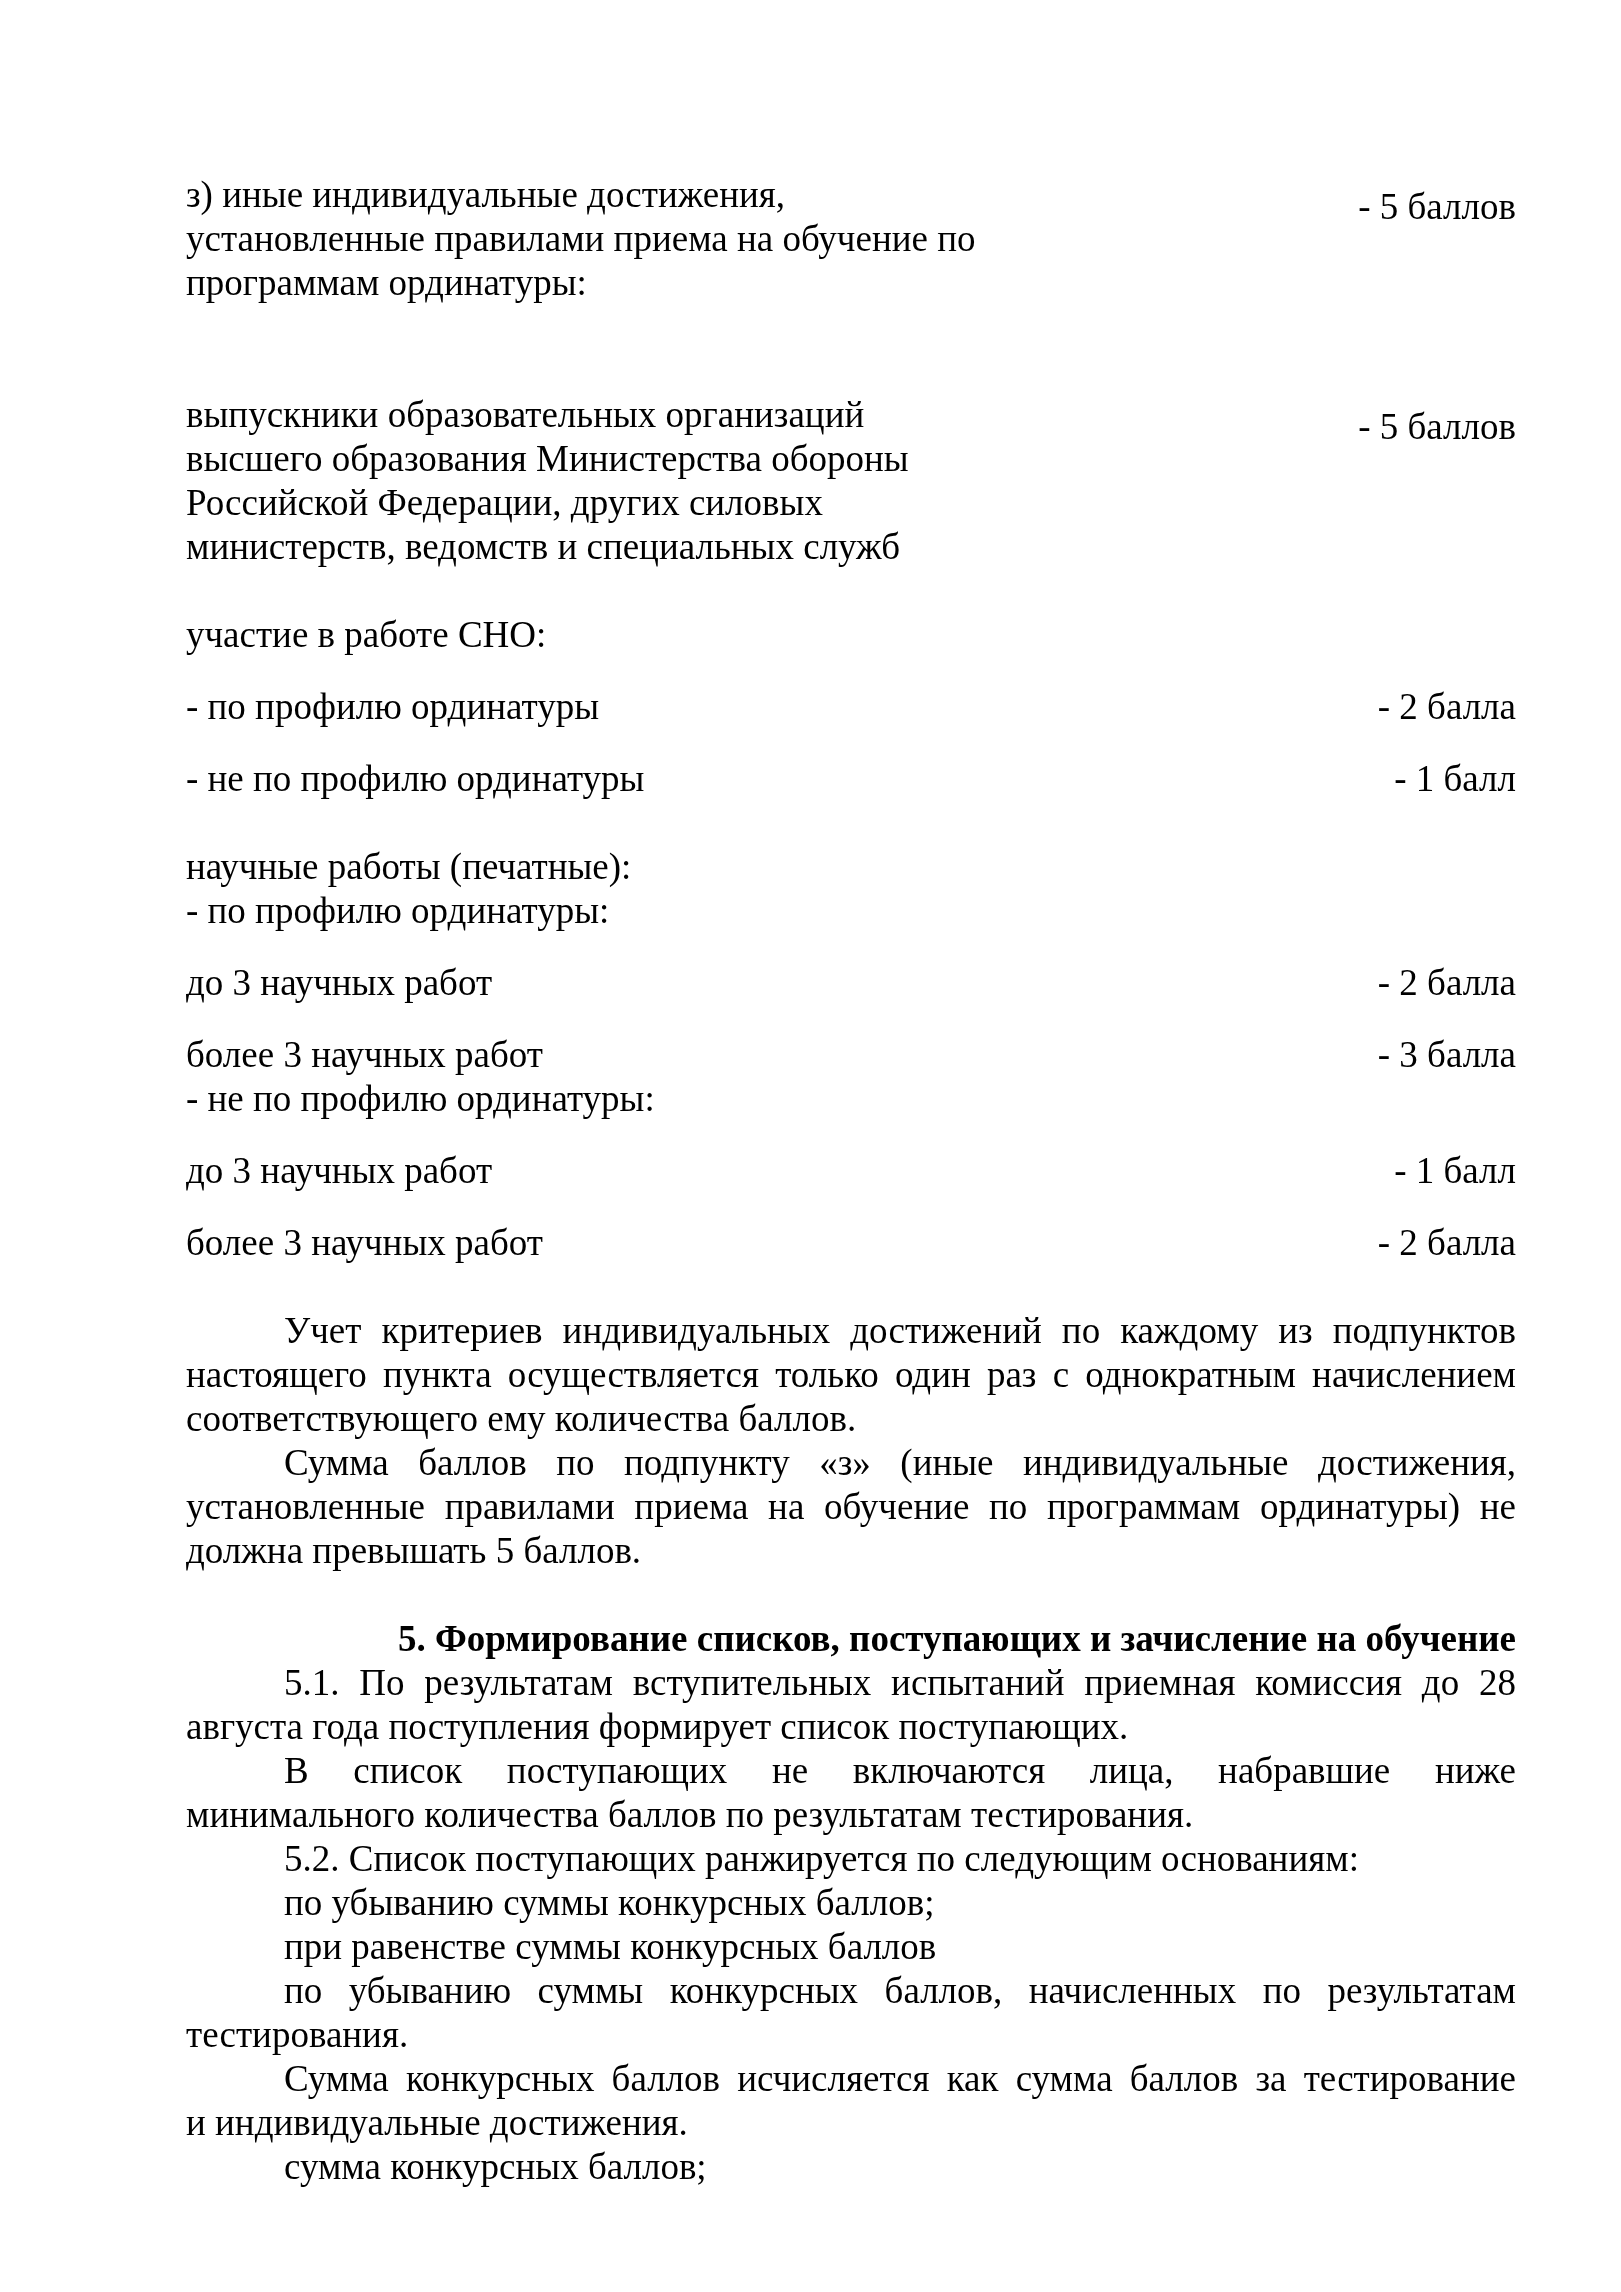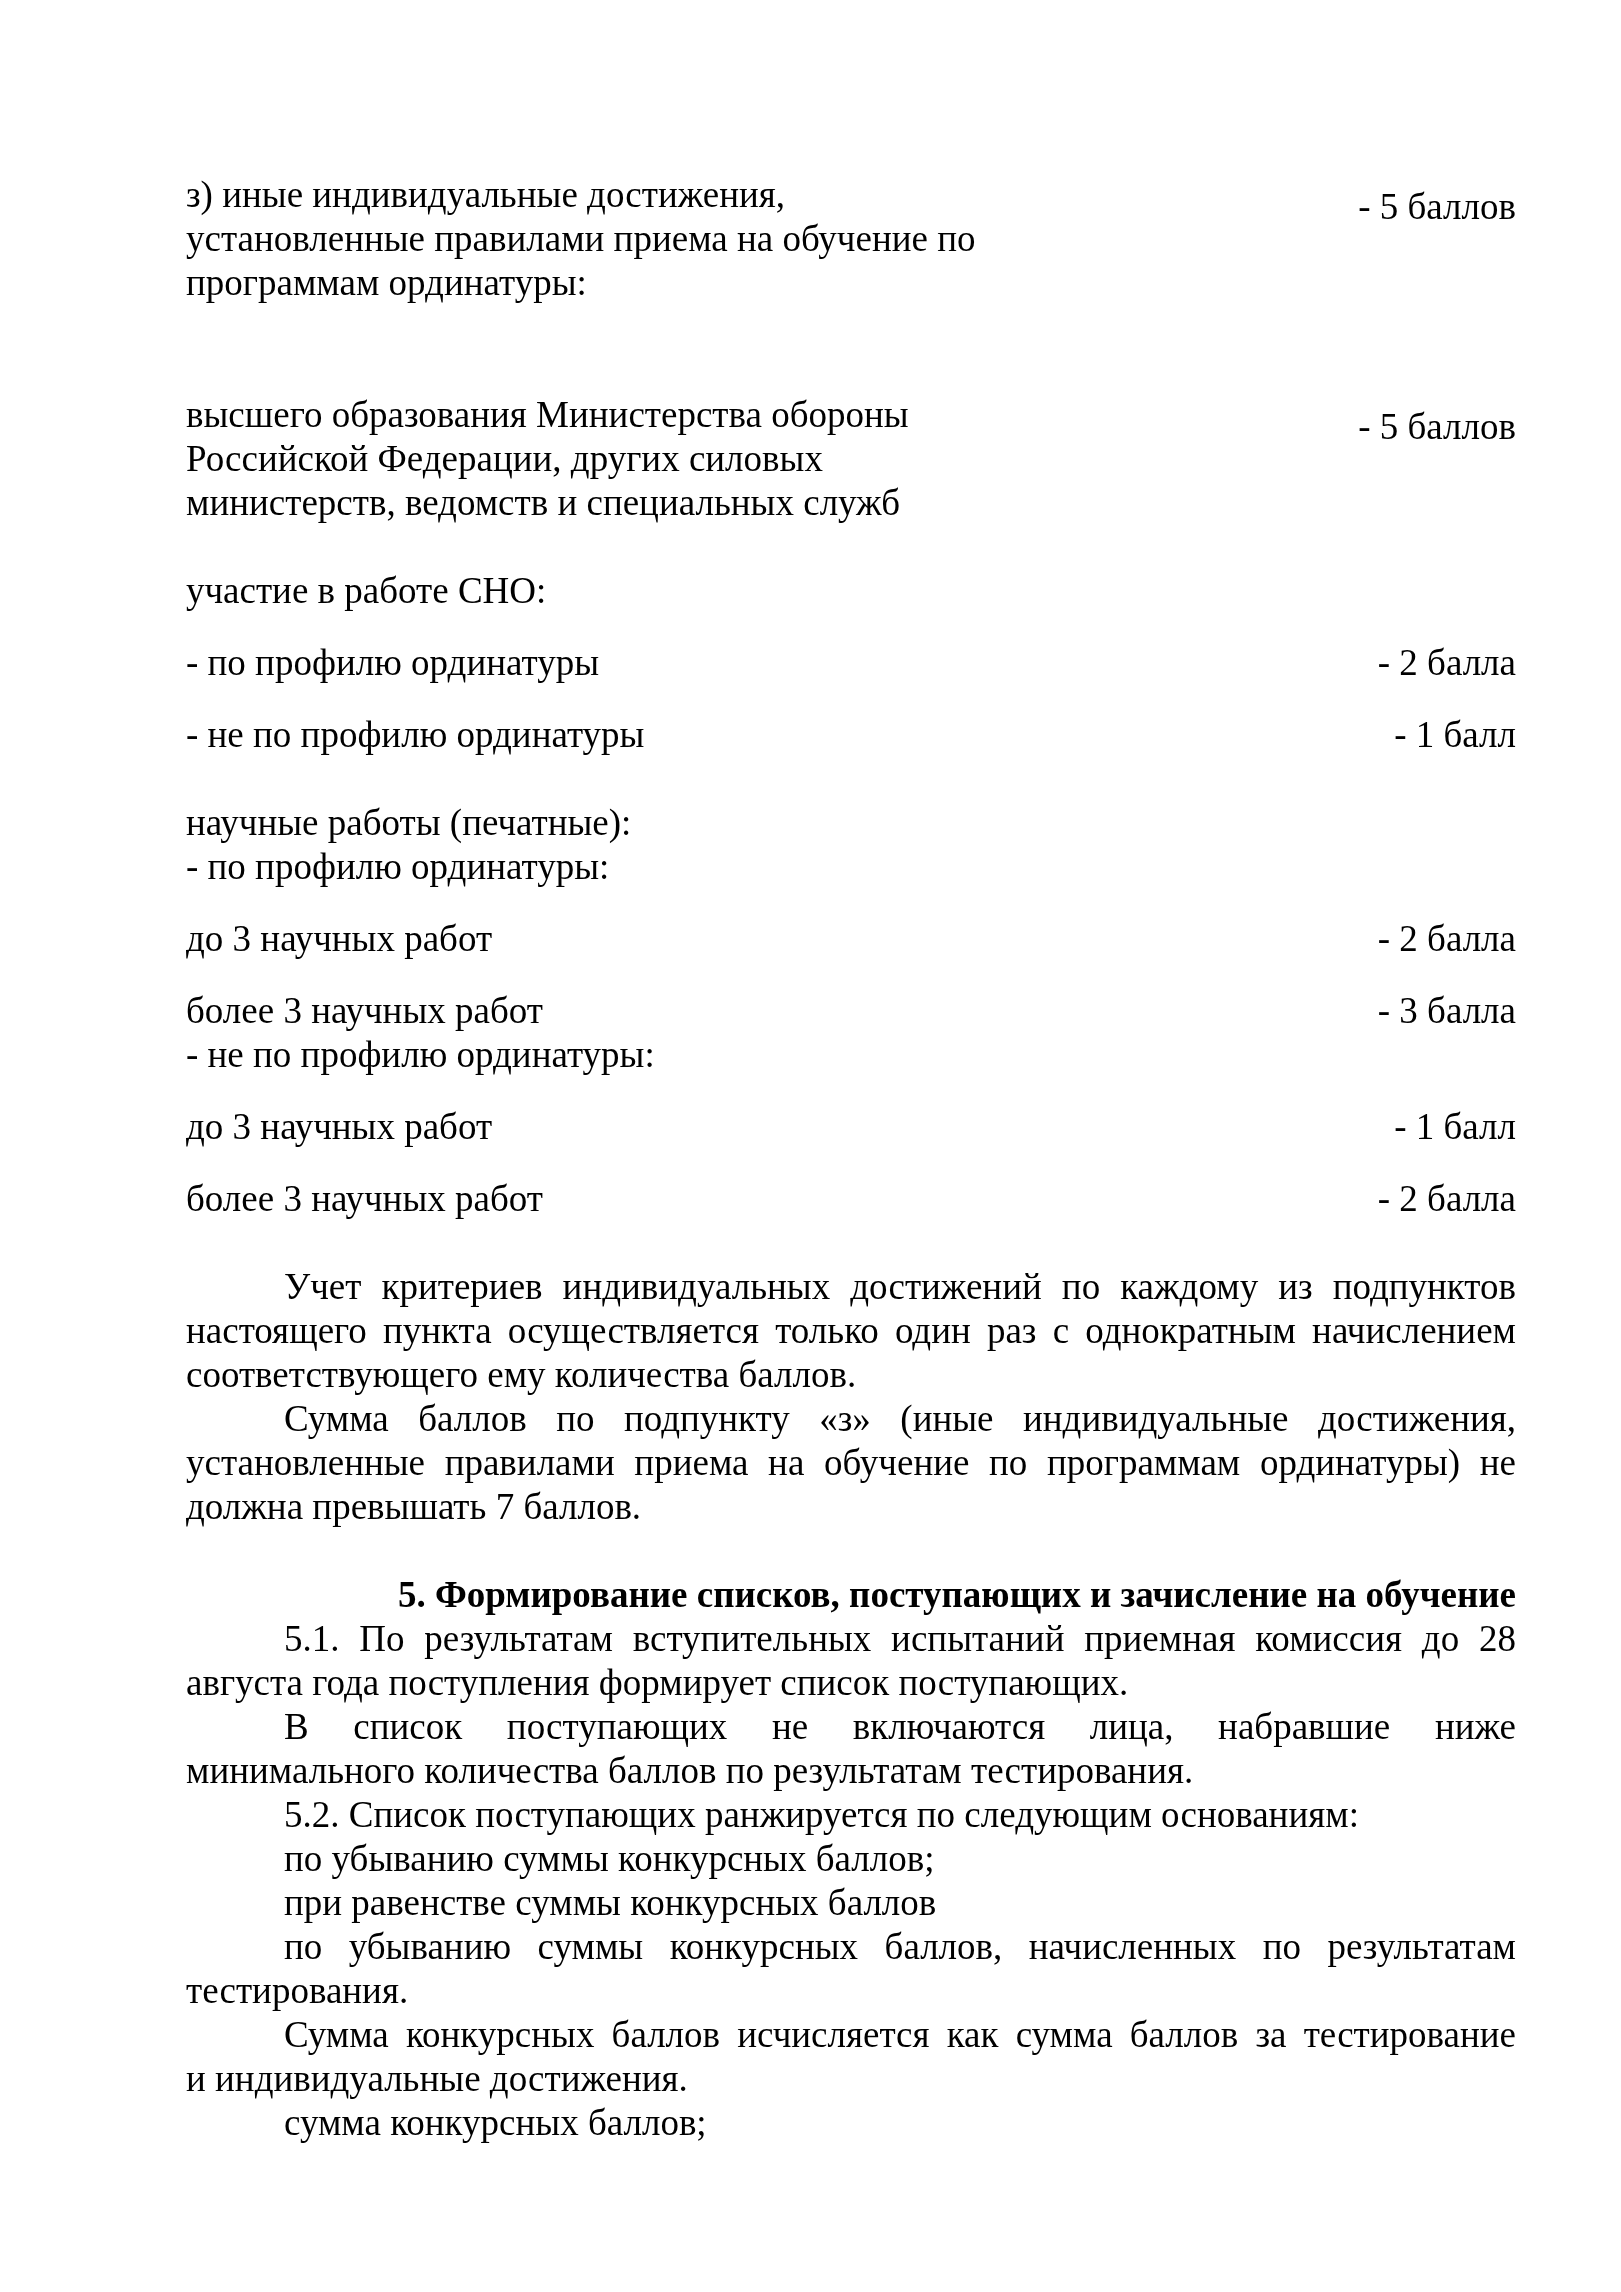--- a/index.html
+++ b/index.html
@@ -50,20 +50,21 @@
         <div class="line">установленные правилами приема на обучение по</div>
         <div class="line">программам ординатуры:</div>
       </div>
       <div class="score">- 5 баллов</div>
     </div>
 
     <div class="g2"></div>
 
     <div class="scored-block">
       <div class="block-lines">
+        <div class="line">выпускники образовательных организаций</div>
         <div class="line">высшего образования Министерства обороны</div>
         <div class="line">Российской Федерации, других силовых</div>
         <div class="line">министерств, ведомств и специальных служб</div>
       </div>
       <div class="score">- 5 баллов</div>
     </div>
 
     <div class="g1"></div>
 
     <div class="line">участие в работе СНО:</div>
@@ -102,21 +103,21 @@
 
     <div>
       <div class="pl ind jl">Учет критериев индивидуальных достижений по каждому из подпунктов</div>
       <div class="pl jl">настоящего пункта осуществляется только один раз с однократным начислением</div>
       <div class="pl">соответствующего ему количества баллов.</div>
     </div>
 
     <div>
       <div class="pl ind jl">Сумма баллов по подпункту «з» (иные индивидуальные достижения,</div>
       <div class="pl jl">установленные правилами приема на обучение по программам ординатуры) не</div>
-      <div class="pl">должна превышать 7 баллов.</div>
+      <div class="pl">должна превышать 5 баллов.</div>
     </div>
 
     <div class="g1"></div>
 
     <div class="pl heading">5. Формирование списков, поступающих и зачисление на обучение</div>
 
     <div>
       <div class="pl ind jl">5.1. По результатам вступительных испытаний приемная комиссия до 28</div>
       <div class="pl">августа года поступления формирует список поступающих.</div>
     </div>

